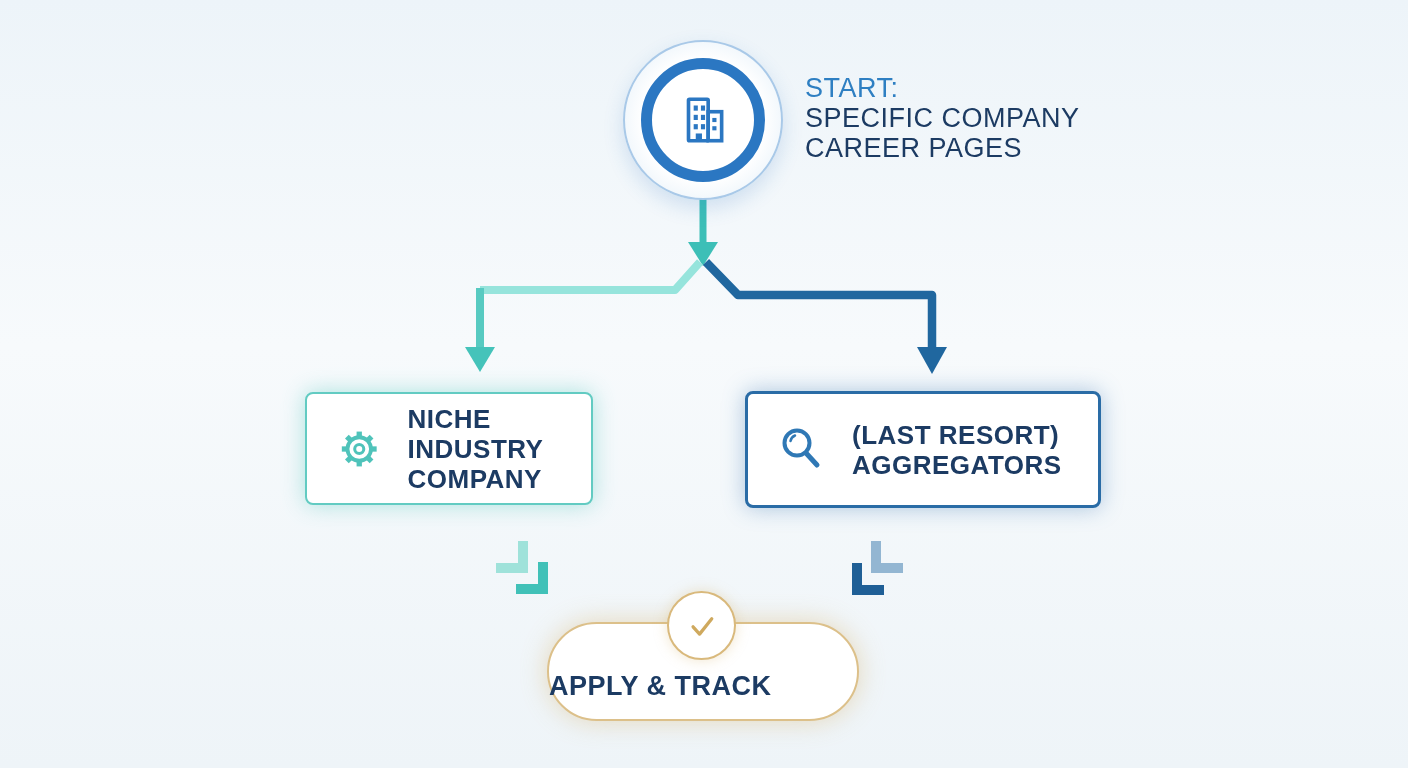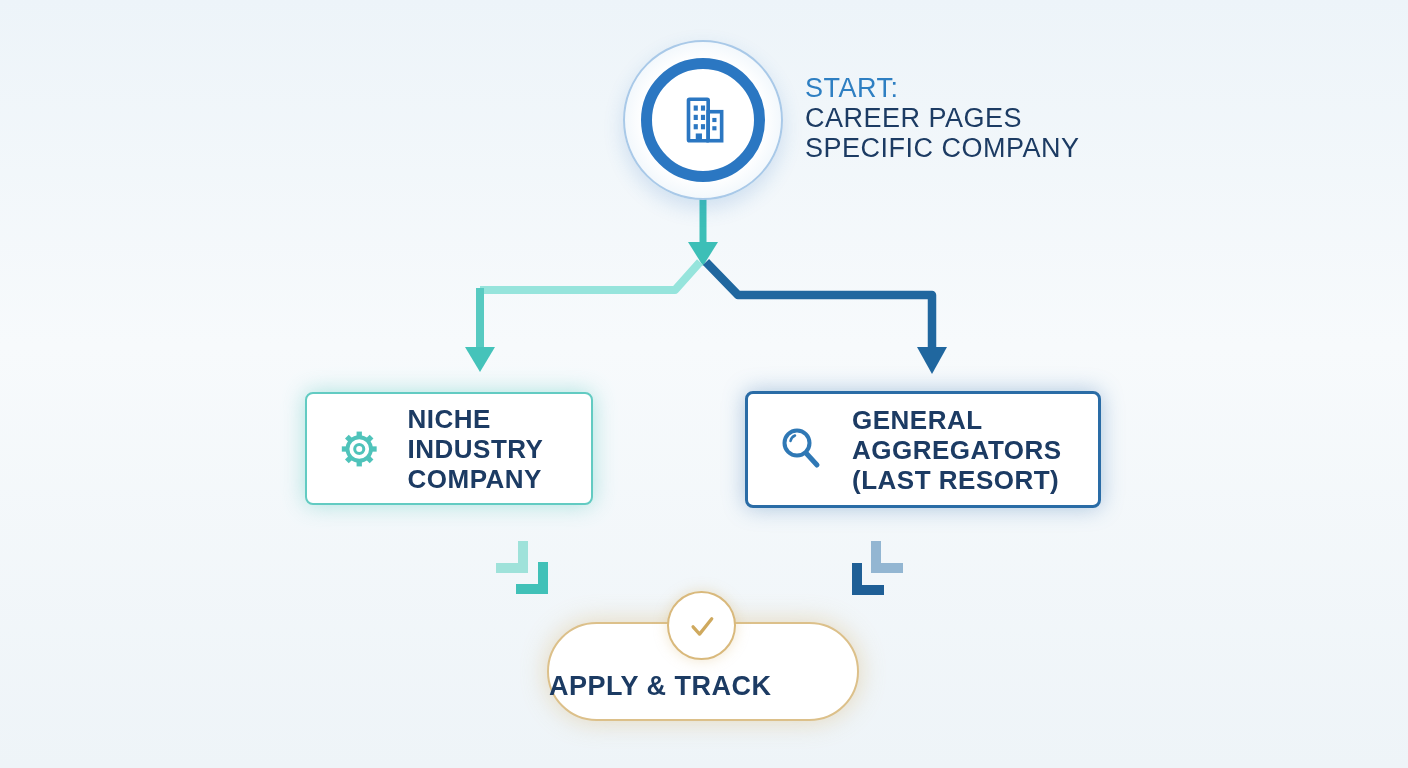--- a/index.html
+++ b/index.html
@@ -128,22 +128,22 @@
           <rect x="21" y="41" width="6" height="7"></rect>
           <rect x="37" y="26" width="4" height="4"></rect>
           <rect x="37" y="34" width="4" height="4"></rect>
         </g>
       </svg>
     </div>
   </div>
 
   <div class="start-label">
     <div class="start-prefix">START:</div>
+    <div>SPECIFIC COMPANY</div>
     <div>CAREER PAGES</div>
-    <div>SPECIFIC COMPANY</div>
   </div>
 
   <div class="node-box box-left">
     <svg width="60" height="60" viewBox="0 0 64 64">
       <g stroke="#4fc3ba" fill="none">
         <circle cx="32" cy="32" r="15.5" stroke-width="5"></circle>
         <circle cx="32" cy="32" r="6" stroke-width="4"></circle>
         <g stroke-width="7">
           <line x1="48" y1="32" x2="55" y2="32"></line>
           <line x1="16" y1="32" x2="9" y2="32"></line>
@@ -164,23 +164,22 @@
 
   <div class="node-box box-right">
     <svg width="56" height="56" viewBox="0 0 56 56">
       <g stroke="#2f78b5" fill="none">
         <circle cx="23" cy="21" r="12.5" stroke-width="4"></circle>
         <line x1="32" y1="31" x2="43" y2="43" stroke-width="5" stroke-linecap="round"></line>
         <path d="M 16.5 19 A 7.5 7.5 0 0 1 21 13.5" stroke-width="2.5" stroke-linecap="round"></path>
       </g>
     </svg>
     <div class="box-label">
-      <div>GENERAL</div>
+      <div>(LAST RESORT)</div>
       <div>AGGREGATORS</div>
-      <div>(LAST RESORT)</div>
     </div>
   </div>
 
   <div class="end-pill">
     <div class="end-label">APPLY &amp; TRACK</div>
   </div>
   <div class="check-circle">
     <svg width="52" height="52" viewBox="0 0 64 64">
       <polyline points="21,33 29,42 44,23" fill="none" stroke="#cfa95e" stroke-width="4" stroke-linecap="round" stroke-linejoin="round"></polyline>
     </svg>

